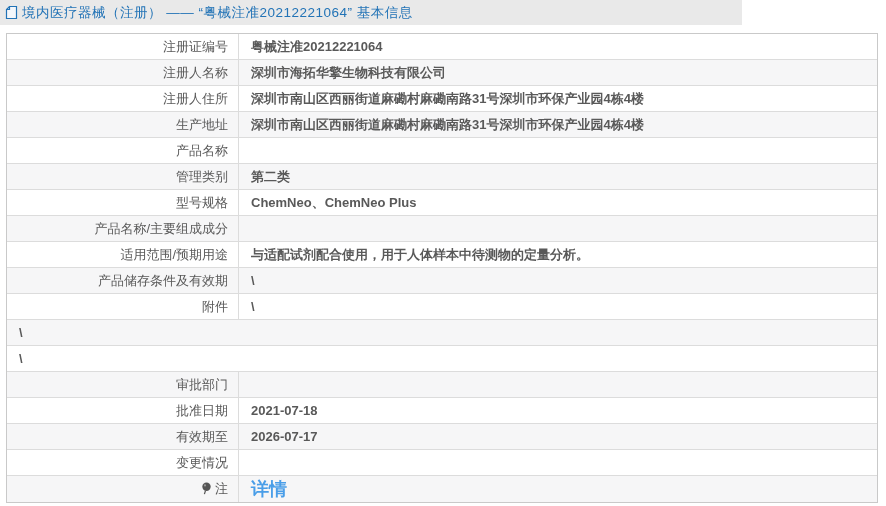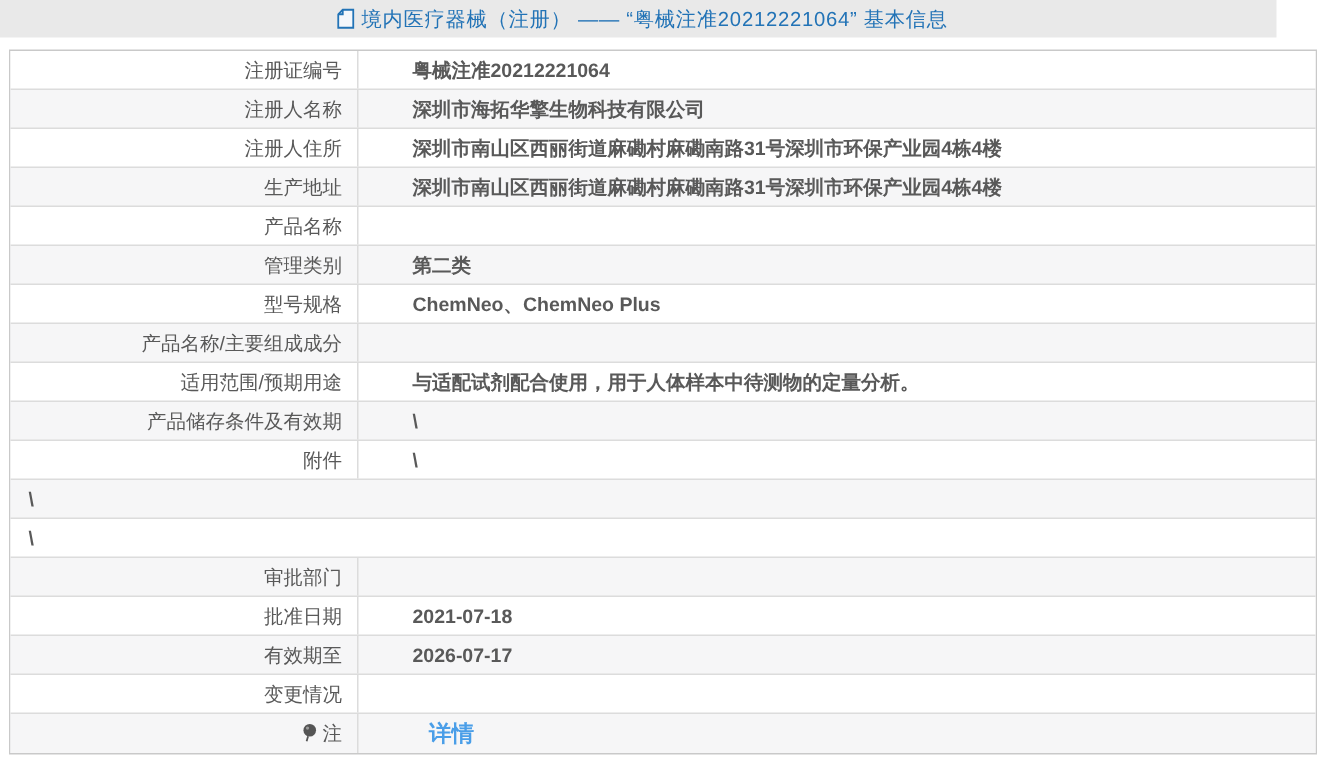--- a/index.html
+++ b/index.html
@@ -13,26 +13,25 @@
   }
   html,body{margin:0;padding:0;}
   body{
     width:886px;height:506px;
     background:#ffffff;
     font-family:"Liberation Sans","DejaVu Sans",sans-serif;
     position:relative;
     overflow:hidden;
   }
   .header{
-    position:absolute;left:0;top:0;width:851px;height:25px;
+    position:absolute;left:0;top:0;width:742px;height:25px;
     background:var(--header-bg);
     display:flex;align-items:center;
     box-sizing:border-box;
     padding-left:5px;
-    justify-content:center;
   }
   .doc-icon{display:inline-flex;align-items:center;margin-right:4px;}
   .header-title{
     color:var(--accent);
     font-size:13.5px;
     white-space:nowrap;
     letter-spacing:0.5px;
   }
   .info-table{
     position:absolute;left:6px;top:33px;
@@ -40,21 +39,20 @@
     box-sizing:border-box;
     border:1px solid var(--border-outer);
     background:#fff;
   }
   .row{
     display:flex;
     height:26px;
     box-sizing:border-box;
     border-bottom:1px solid var(--border-inner);
     background:#ffffff;
-    gap:24px;
   }
   .row:last-child{border-bottom:none;}
   .row.alt{background:var(--row-alt);}
   .label-cell{
     width:232px;
     box-sizing:border-box;
     border-right:1px solid var(--border-inner);
     display:flex;align-items:center;justify-content:flex-end;
     padding-right:10px;
     color:var(--text);
@@ -68,23 +66,22 @@
     color:var(--text);
     font-size:13px;
     white-space:nowrap;
     overflow:hidden;
     font-weight:bold;
   }
   .note-icon{display:inline-flex;align-items:center;margin-right:3px;}
   a.detail-link{
     color:var(--link);
     text-decoration:none;
-    font-size:15px;
+    font-size:18px;
     cursor:pointer;
-    margin-left:11px;
   }
 </style>
 </head>
 <body>
 
 <div class="header">
   <span class="doc-icon">
     <svg width="13" height="15" viewBox="0 0 13 15">
       <path d="M4.5 1.5 h7 v12 h-10 v-9 z" fill="#f4f7fb" stroke="#2273b6" stroke-width="1.2"></path>
       <path d="M4.5 1.5 v3 h-3" fill="none" stroke="#2273b6" stroke-width="1.2"></path>

